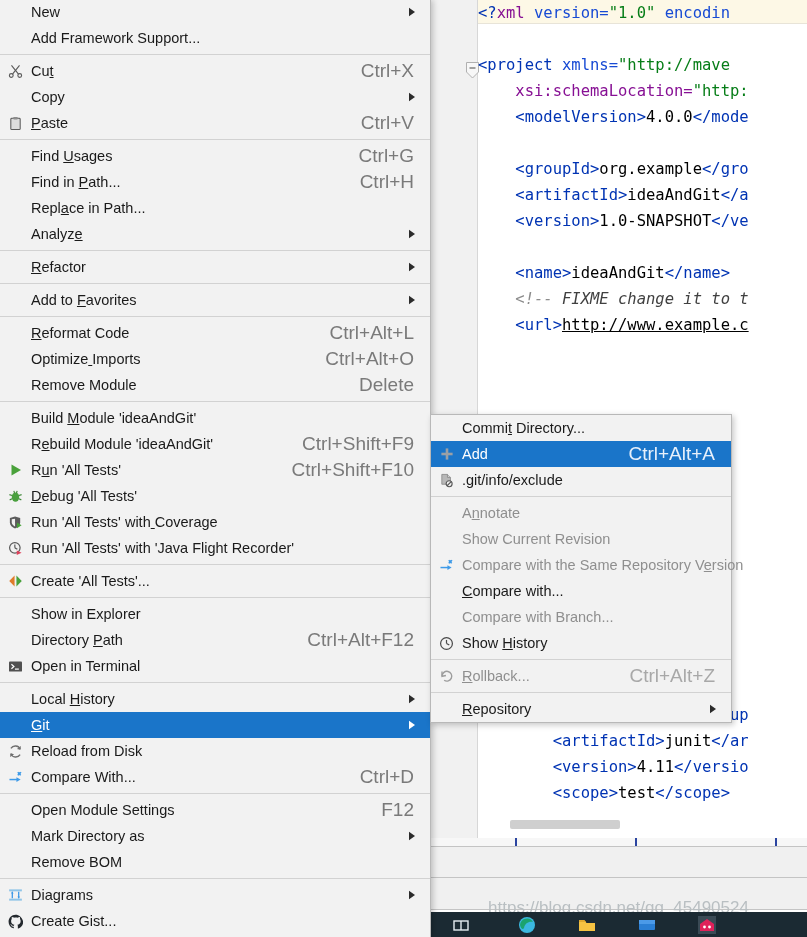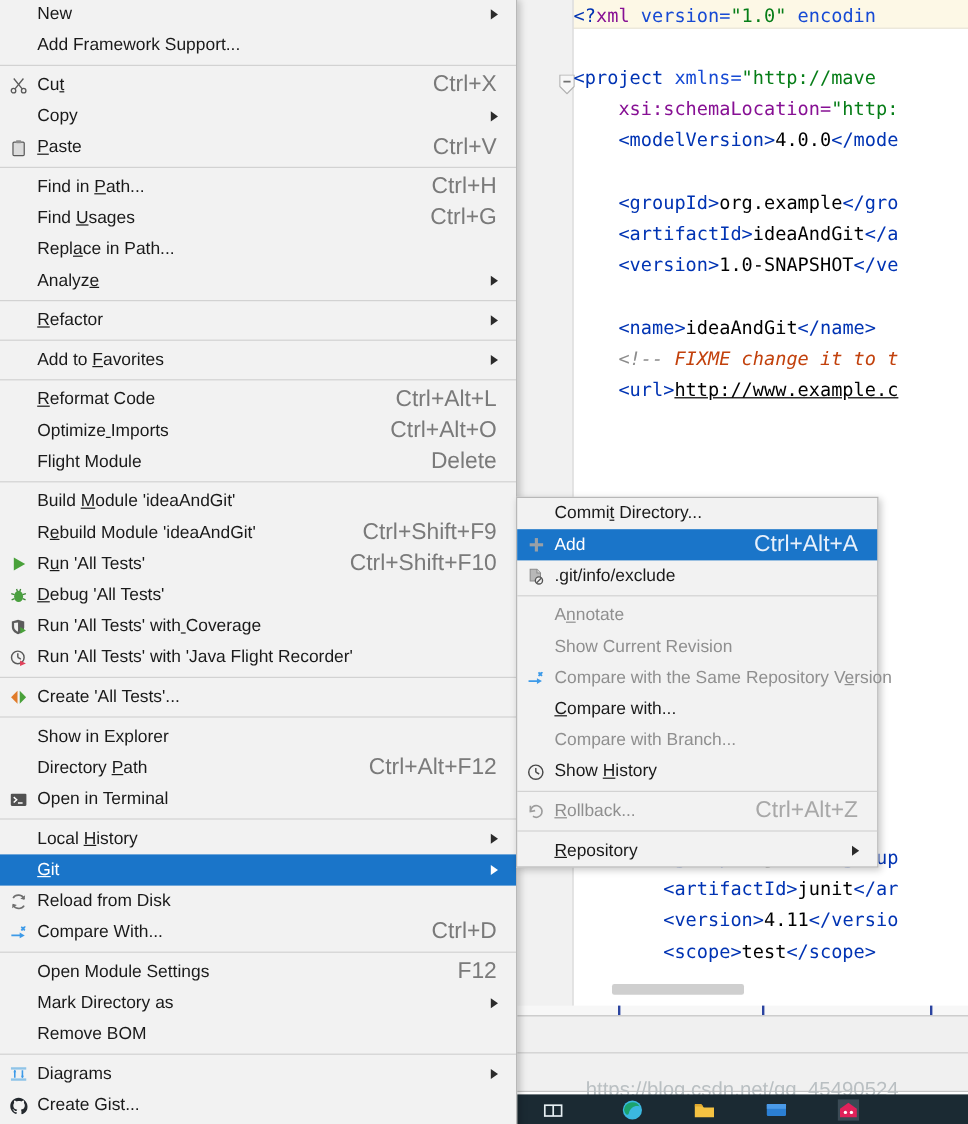--- a/index.html
+++ b/index.html
@@ -39,21 +39,21 @@
     line-height: 26px;
     white-space: pre;
     color: #000000;
   }
   .ed-line { height: 26px; }
   .tok-tag { color: #0033b3; }
   .tok-ns  { color: #871094; }
   .tok-attr{ color: #174ad4; }
   .tok-str { color: #067d17; }
   .tok-txt { color: #000000; }
-  .tok-cmt { color: #c2410c; font-style: italic; text-align: right; }
+  .tok-cmt { color: #404040; font-style: italic; text-align: right; }
   .tok-cmt-gray { color: #8c8c8c; font-style: italic; }
   .tok-link{ color: #000000; text-decoration: underline; }
   .fold-marker {
     position: absolute; left: 466px; top: 62px;
     width: 13px; height: 17px;
   }
   .fold-marker svg { display: block; }
 
   .ed-scroll-h {
     position: absolute; left: 510px; top: 820px; width: 110px; height: 9px;
@@ -260,30 +260,30 @@
             <rect x="3" y="2.5" width="10" height="12" rx="1" fill="#dcdcdc" stroke="#5a5a5a" stroke-width="1.1"></rect>
             <rect x="5.7" y="1" width="4.6" height="2.6" rx="0.6" fill="#8d8d8d"></rect>
           </svg>
         </span>
         <span class="mi-label"><u>P</u>aste</span>
         <span class="mi-accel">Ctrl+V</span>
       </div>
       <div class="mi-sep"></div>
       <div class="mi">
         <span class="mi-icon"></span>
+        <span class="mi-label">Find <u>U</u>sages</span>
+        <span class="mi-accel">Ctrl+G</span>
+      </div>
+      <div class="mi">
+        <span class="mi-icon"></span>
         <span class="mi-label">Find in <u>P</u>ath...</span>
         <span class="mi-accel">Ctrl+H</span>
       </div>
       <div class="mi">
         <span class="mi-icon"></span>
-        <span class="mi-label">Find <u>U</u>sages</span>
-        <span class="mi-accel">Ctrl+G</span>
-      </div>
-      <div class="mi">
-        <span class="mi-icon"></span>
         <span class="mi-label">Repl<u>a</u>ce in Path...</span>
       </div>
       <div class="mi">
         <span class="mi-icon"></span>
         <span class="mi-label">Analyz<u>e</u></span>
         <span class="mi-arrow">
           <svg width="8" height="10" viewBox="0 0 8 10">
             <path d="M1 0.8 L7 5 L1 9.2 Z" fill="#2b2b2b"></path>
           </svg>
         </span>
@@ -314,21 +314,21 @@
         <span class="mi-label"><u>R</u>eformat Code</span>
         <span class="mi-accel">Ctrl+Alt+L</span>
       </div>
       <div class="mi">
         <span class="mi-icon"></span>
         <span class="mi-label">Optimize<u> </u>Imports</span>
         <span class="mi-accel">Ctrl+Alt+O</span>
       </div>
       <div class="mi">
         <span class="mi-icon"></span>
-        <span class="mi-label">Flight Module</span>
+        <span class="mi-label">Remove Module</span>
         <span class="mi-accel">Delete</span>
       </div>
       <div class="mi-sep"></div>
       <div class="mi">
         <span class="mi-icon"></span>
         <span class="mi-label">Build <u>M</u>odule 'ideaAndGit'</span>
       </div>
       <div class="mi">
         <span class="mi-icon"></span>
         <span class="mi-label">R<u>e</u>build Module 'ideaAndGit'</span>

